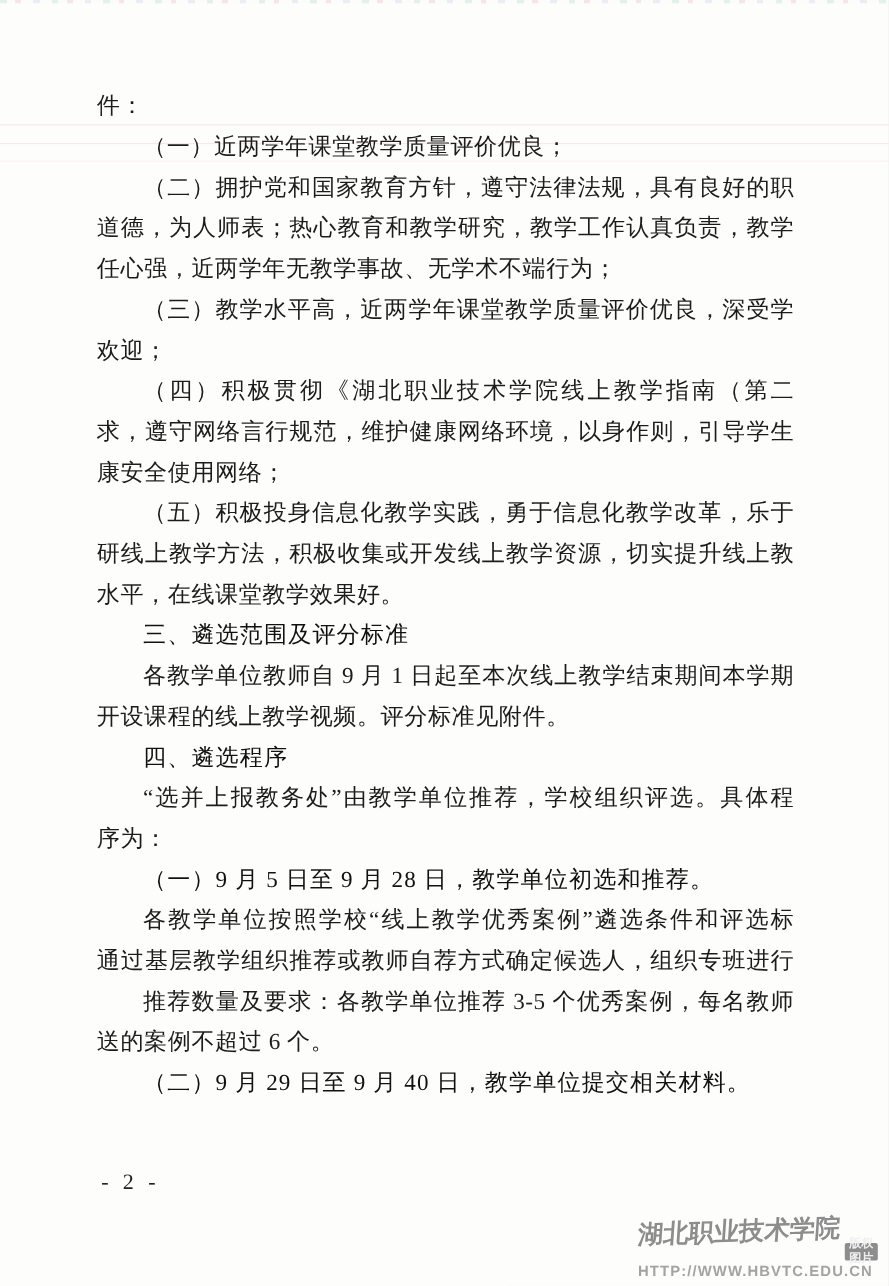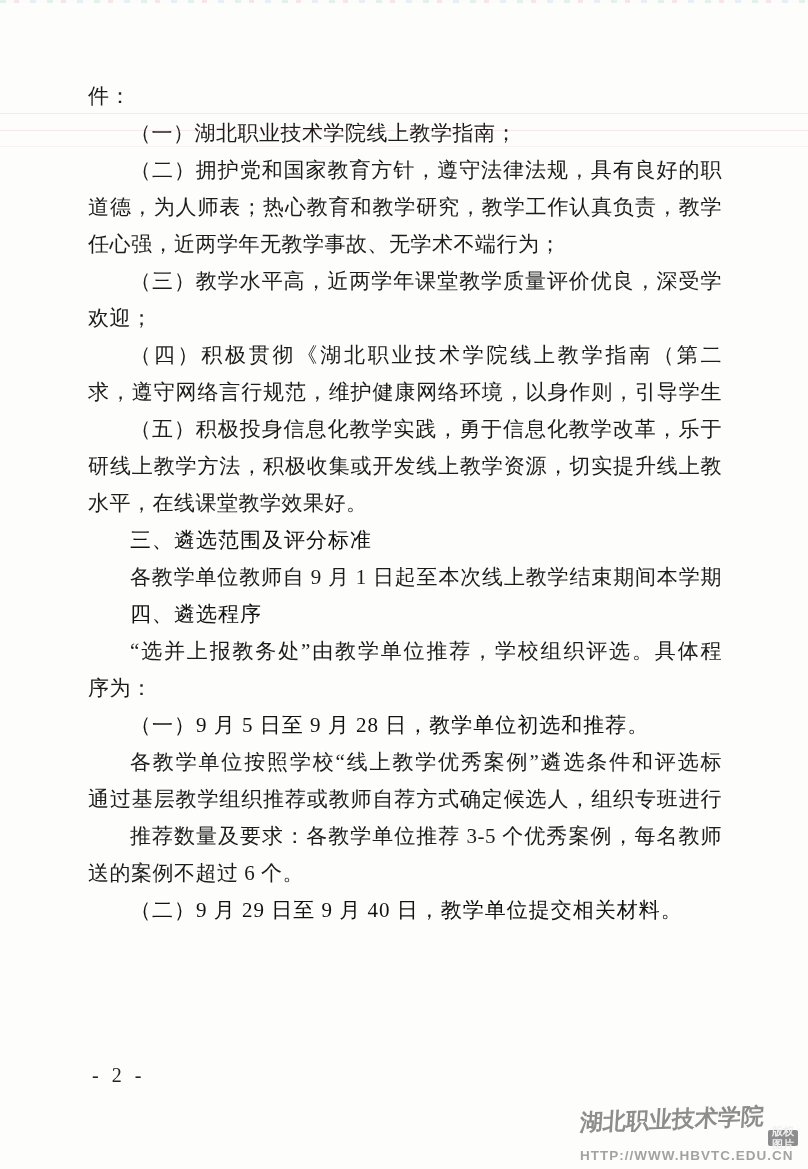--- a/index.html
+++ b/index.html
@@ -104,33 +104,35 @@
 
 <div class="page">
 
   <div class="scan-top"></div>
   <div class="scan-line l1"></div>
   <div class="scan-line l2"></div>
   <div class="scan-line l3"></div>
 
   <div class="textblock">
     <div class="ln">件：</div>
-    <div class="ln ind">（一）湖北职业技术学院线上教学指南；</div>
+    <div class="ln ind">（一）近两学年课堂教学质量评价优良；</div>
     <div class="ln ind fill">（二）拥护党和国家教育方针，遵守法律法规，具有良好的职业</div>
     <div class="ln fill">道德，为人师表；热心教育和教学研究，教学工作认真负责，教学责</div>
     <div class="ln">任心强，近两学年无教学事故、无学术不端行为；</div>
     <div class="ln ind fill">（三）教学水平高，近两学年课堂教学质量评价优良，深受学生</div>
     <div class="ln">欢迎；</div>
     <div class="ln ind fill">（四）积极贯彻《湖北职业技术学院线上教学指南（第二版）》要</div>
     <div class="ln fill">求，遵守网络言行规范，维护健康网络环境，以身作则，引导学生健</div>
+    <div class="ln">康安全使用网络；</div>
     <div class="ln ind fill">（五）积极投身信息化教学实践，勇于信息化教学改革，乐于钻</div>
     <div class="ln fill">研线上教学方法，积极收集或开发线上教学资源，切实提升线上教学</div>
     <div class="ln">水平，在线课堂教学效果好。</div>
     <div class="ln ind bold">三、遴选范围及评分标准</div>
     <div class="ln ind fill">各教学单位教师自 9 月 1 日起至本次线上教学结束期间本学期所</div>
+    <div class="ln">开设课程的线上教学视频。评分标准见附件。</div>
     <div class="ln ind bold">四、遴选程序</div>
     <div class="ln ind fill">“选并上报教务处”由教学单位推荐，学校组织评选。具体程</div>
     <div class="ln">序为：</div>
     <div class="ln ind bold">（一）9 月 5 日至 9 月 28 日，教学单位初选和推荐。</div>
     <div class="ln ind fill">各教学单位按照学校“线上教学优秀案例”遴选条件和评选标准，</div>
     <div class="ln fill">通过基层教学组织推荐或教师自荐方式确定候选人，组织专班进行初</div>
     <div class="ln ind fill">推荐数量及要求：各教学单位推荐 3-5 个优秀案例，每名教师选</div>
     <div class="ln">送的案例不超过 6 个。</div>
     <div class="ln ind bold">（二）9 月 29 日至 9 月 40 日，教学单位提交相关材料。</div>
   </div>

